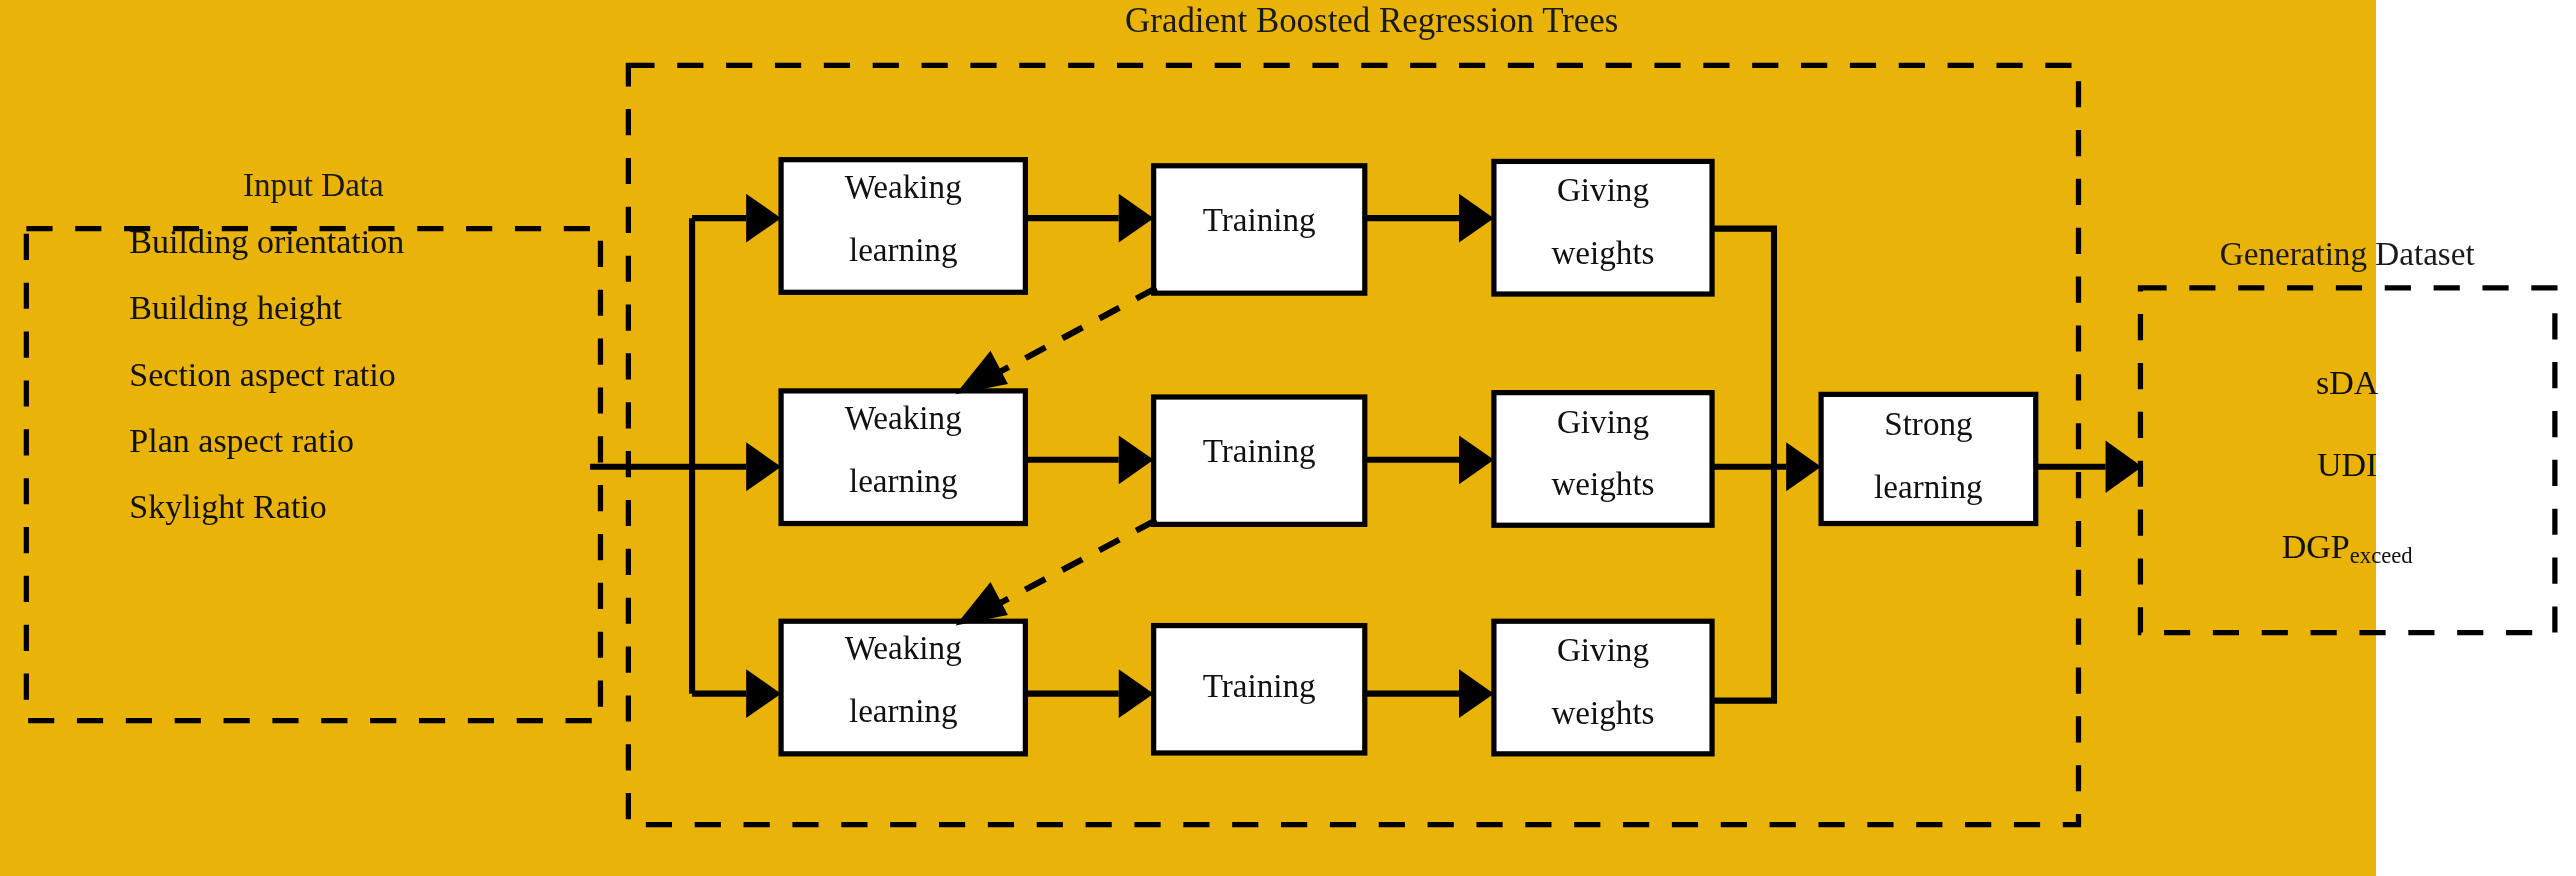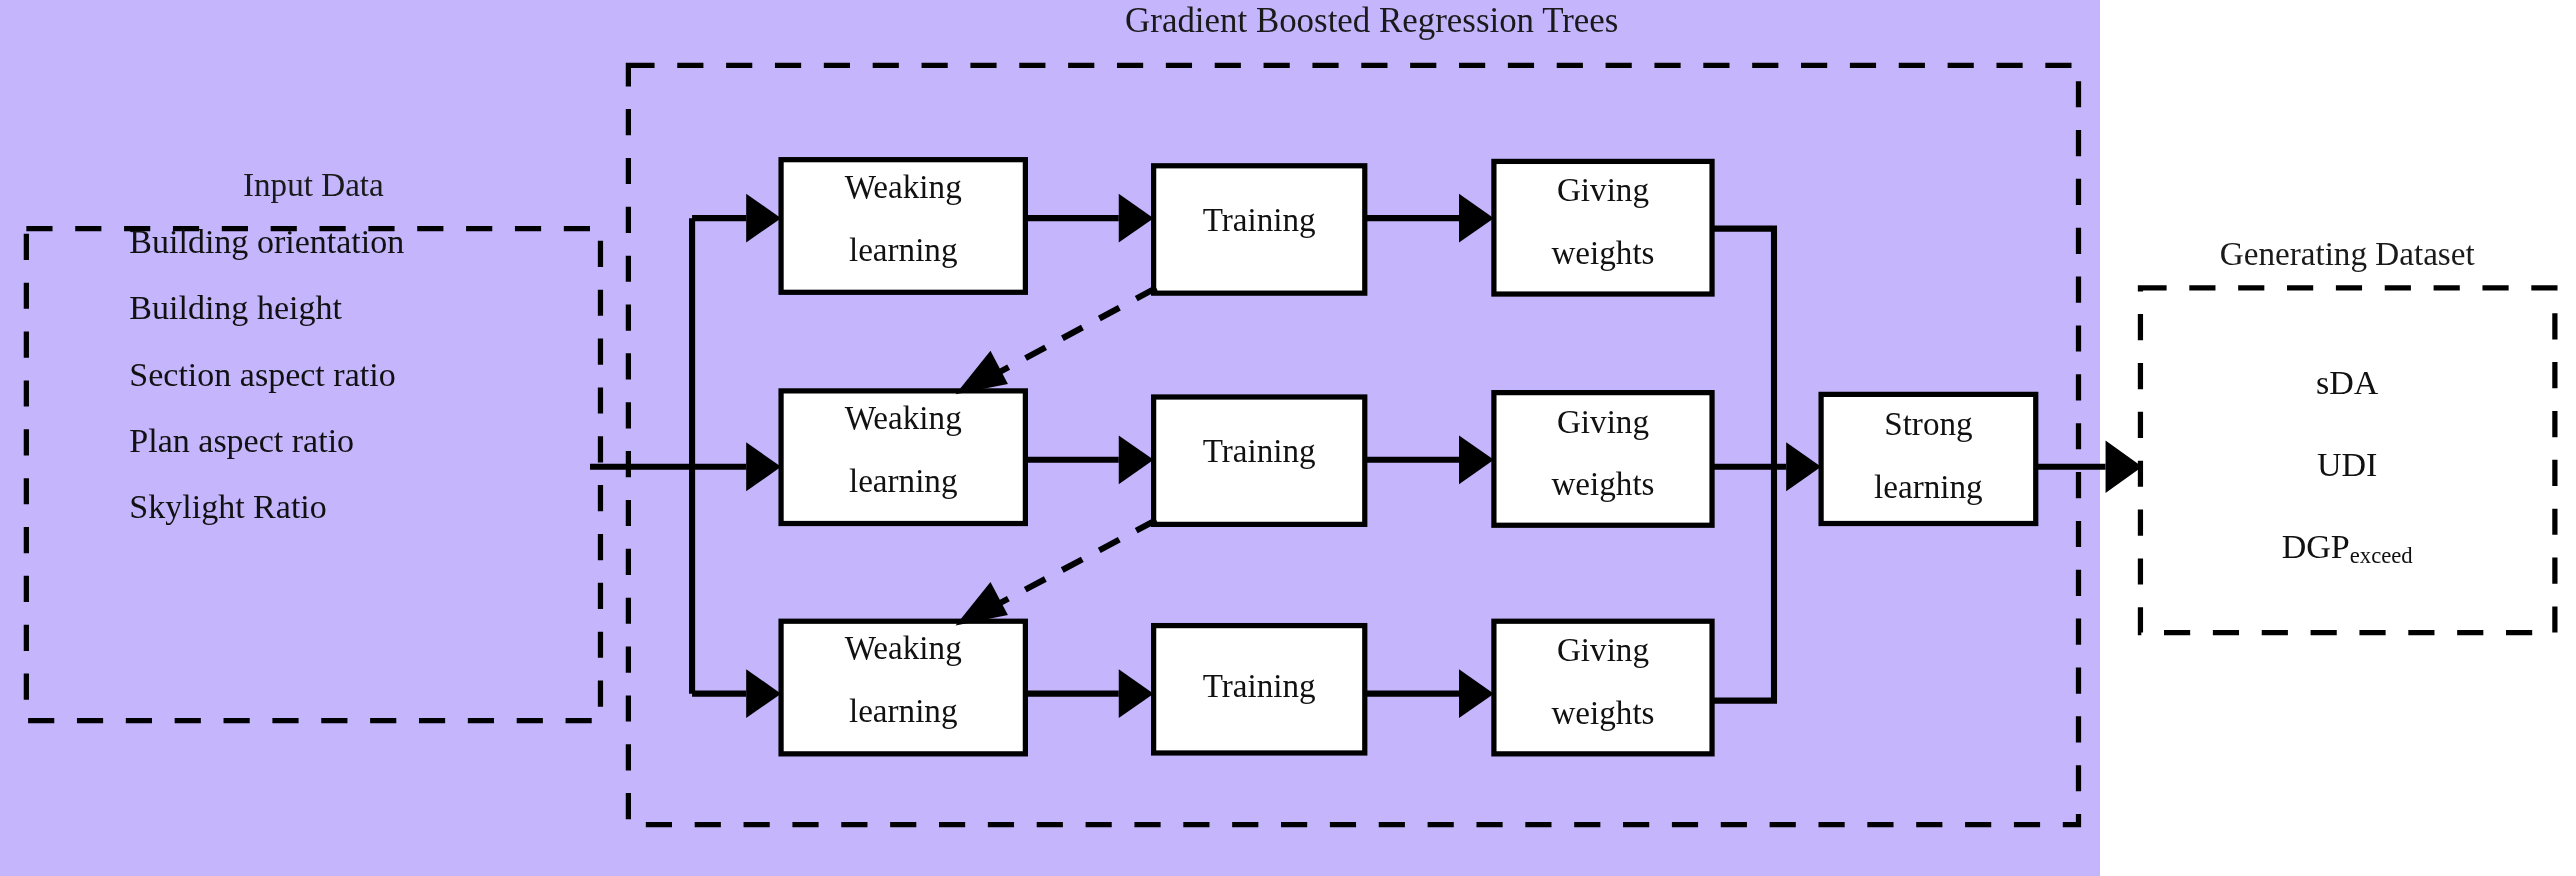--- a/index.html
+++ b/index.html
@@ -9,23 +9,23 @@
   }
   body {
     width: 2576px;
     height: 876px;
     font-family: "Liberation Serif", "DejaVu Serif", serif;
     color: #000000;
     overflow: hidden;
   }
   #canvas {
     position: relative;
-    width: 2100px;
+    width: 2376px;
     height: 876px;
-    background: #c4b5fd;
+    background: #eab308;
   }
   svg.diagram {
     position: absolute;
     top: 0;
     left: 0;
     width: 2576px;
     height: 876px;
   }
   .grp-title {
     font-family: "Liberation Serif", "DejaVu Serif", serif;

